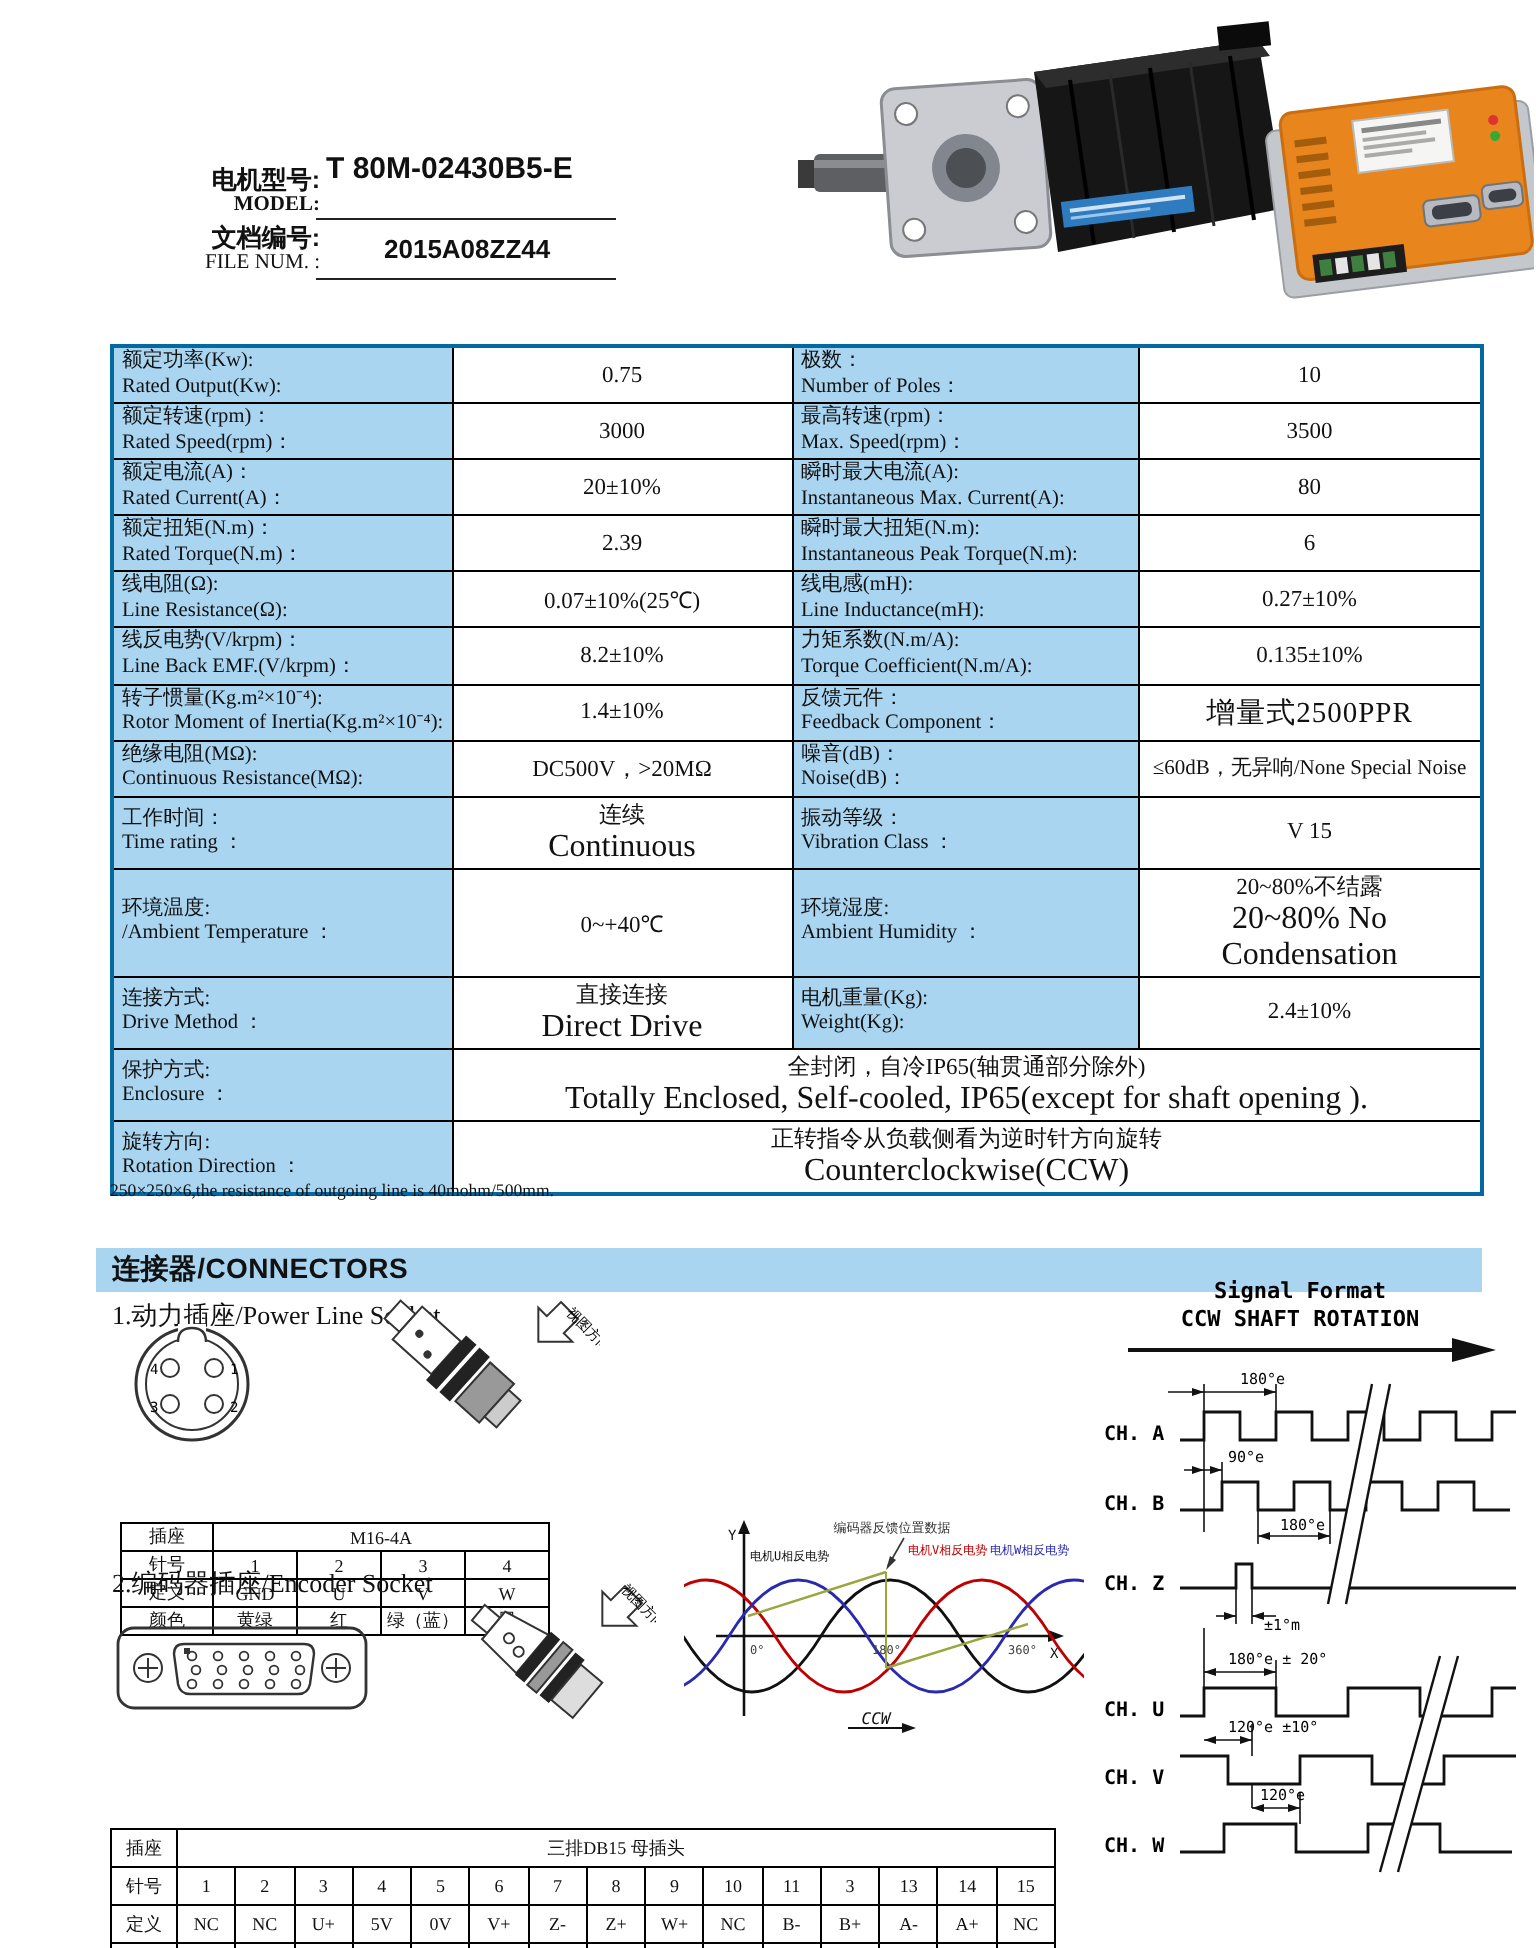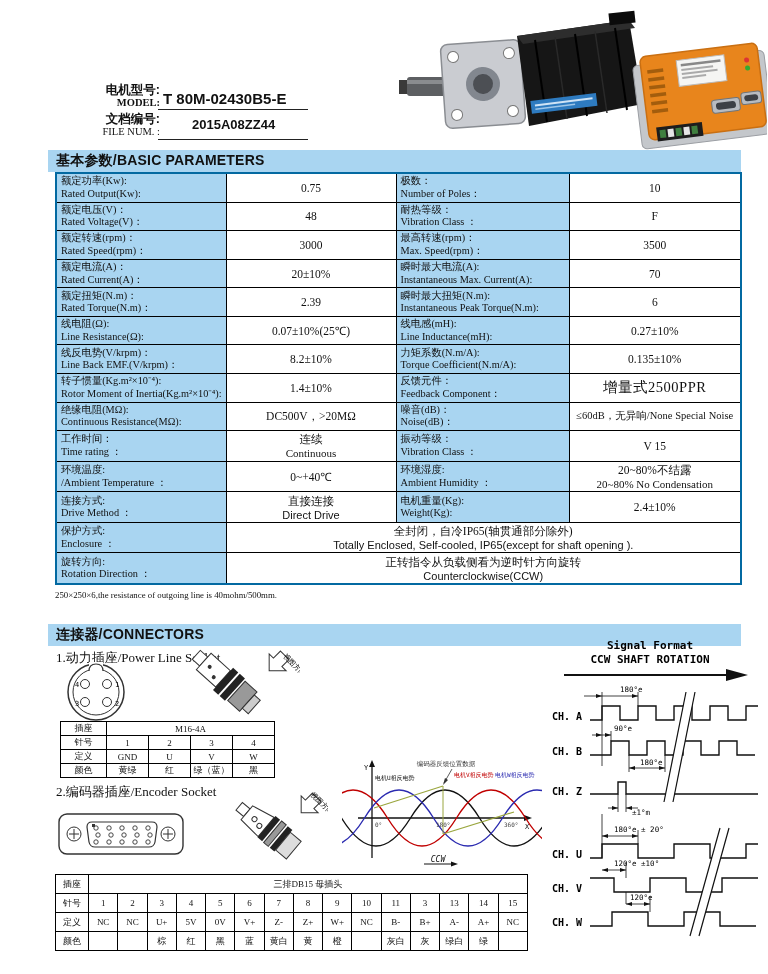--- a/index.html
+++ b/index.html
@@ -18,47 +18,47 @@
             display:flex; align-items:center; padding-left:8px;
             font-family:"Liberation Sans",sans-serif; font-weight:bold; font-size:14px; letter-spacing:.2px; }
 
   
   .ptable { position:absolute; left:55px; top:172px; width:685px; height:413px;
             border-collapse:collapse; table-layout:fixed; border:2px solid #0369a1; }
   .ptable td { border:1px solid #000; padding:1px 4px; vertical-align:middle; overflow:hidden; }
   .ptable td.lab { background:#A9D5F1; }
   .ptable td.lab div { font-size:10.3px; line-height:1.22; white-space:nowrap; }
   .ptable td.val { text-align:center; font-size:11.5px; }
-  .ptable td.val .v2 { font-size:11px; }
+  .ptable td.val .v2 { font-size:16px; }
   .big { font-size:14.5px !important; letter-spacing:.5px; }
-  .mono { font-family:Liberation Sans, sans-serif; font-size:10px;text-align:center; }
+  .mono { font-family:Liberation Serif, serif; font-size:10px;text-align:center; }
 
   .note { position:absolute; left:55px; top:589px; width:690px; font-size:8.8px; line-height:1.4; }
 
   .subhead { position:absolute; font-size:13px; }
 
   
-  .ctable { position:absolute; border-collapse:collapse; table-layout:fixed; background:#fff; }
+  .ctable { position:absolute; border-collapse:collapse; table-layout:fixed; background:#fff;margin-top:40px; }
   .ctable td { border:1px solid #000; text-align:center; vertical-align:middle; overflow:hidden; }
   .power-table { left:60px; top:721px; width:214px; }
   .power-table td { height:12px; font-size:9px; }
   .enc-table { left:55px; top:874px; width:473px; }
   .enc-table td { height:19px; font-size:9px; }
 
   svg text { font-family:"DejaVu Sans Mono", monospace; }
   .svgabs { position:absolute; }
 </style>
 </head>
 <body>
 
 <div class="page">
 
   <div class="hdr-label hdr-cn" style="top:82px;">电机型号:</div>
   <div class="hdr-label hdr-en" style="top:97px;font-weight:bold;">MODEL:</div>
-  <div class="hdr-value" style="left:163px; top:90px; font-size:15px;">T 80M-02430B5-E</div>
+  <div class="hdr-value" style="left:163px; top:76px; font-size:15px;">T 80M-02430B5-E</div>
   <div class="underline" style="top:109px;"></div>
   <div class="hdr-label hdr-cn" style="top:111px;">文档编号:</div>
   <div class="hdr-label hdr-en" style="top:126px;">FILE NUM. :</div>
   <div class="hdr-value" style="left:192px; top:117px; font-size:13px;">2015A08ZZ44</div>
   <div class="underline" style="top:139px;"></div>
 
   <svg class="svgabs" style="left:395px; top:4px;" width="372" height="146" viewBox="0 0 372 146">
 
     <rect x="4" y="76" width="10" height="14" fill="#3a3a3a"></rect>
     <rect x="12" y="73" width="40" height="19" rx="3" fill="#5d5f62"></rect>
@@ -111,23 +111,20 @@
       <rect x="261" y="121" width="6" height="8" fill="#3f7f3f"></rect>
       <rect x="269" y="121" width="6" height="8" fill="#e5e5e5"></rect>
       <rect x="277" y="121" width="6" height="8" fill="#3f7f3f"></rect>
       <rect x="285" y="121" width="6" height="8" fill="#e5e5e5"></rect>
       <rect x="293" y="121" width="6" height="8" fill="#3f7f3f"></rect>
       <circle cx="356" cy="62" r="2.5" fill="#d33"></circle>
       <circle cx="356" cy="70" r="2.5" fill="#3a3"></circle>
     </g>
   </svg>
 
-  <div class="secbar" style="top:150px;">
-    <span>基本参数/BASIC PARAMETERS</span>
-  </div>
 
   <table class="ptable">
     <colgroup>
         <col style="width:170px">
         <col style="width:170px">
         <col style="width:173px">
         <col style="width:172px">
       </colgroup>
     <tbody>
         <tr>
@@ -141,36 +138,20 @@
       <td class="lab">
             <div>极数：</div>
             <div>Number of Poles：</div>
           </td>
       <td class="val">
             <div>10</div>
           </td>
     </tr>
     <tr>
       <td class="lab">
-            <div>额定电压(V)：</div>
-            <div>Rated Voltage(V)：</div>
-          </td>
-      <td class="val">
-            <div>48</div>
-          </td>
-      <td class="lab">
-            <div>耐热等级：</div>
-            <div>Vibration Class ：</div>
-          </td>
-      <td class="val">
-            <div>F</div>
-          </td>
-    </tr>
-    <tr>
-      <td class="lab">
             <div>额定转速(rpm)：</div>
             <div>Rated Speed(rpm)：</div>
           </td>
       <td class="val">
             <div>3000</div>
           </td>
       <td class="lab">
             <div>最高转速(rpm)：</div>
             <div>Max. Speed(rpm)：</div>
           </td>
@@ -184,21 +165,21 @@
             <div>Rated Current(A)：</div>
           </td>
       <td class="val">
             <div>20±10%</div>
           </td>
       <td class="lab">
             <div>瞬时最大电流(A):</div>
             <div>Instantaneous Max. Current(A):</div>
           </td>
       <td class="val">
-            <div>70</div>
+            <div>80</div>
           </td>
     </tr>
     <tr>
       <td class="lab">
             <div>额定扭矩(N.m)：</div>
             <div>Rated Torque(N.m)：</div>
           </td>
       <td class="val">
             <div>2.39</div>
           </td>

